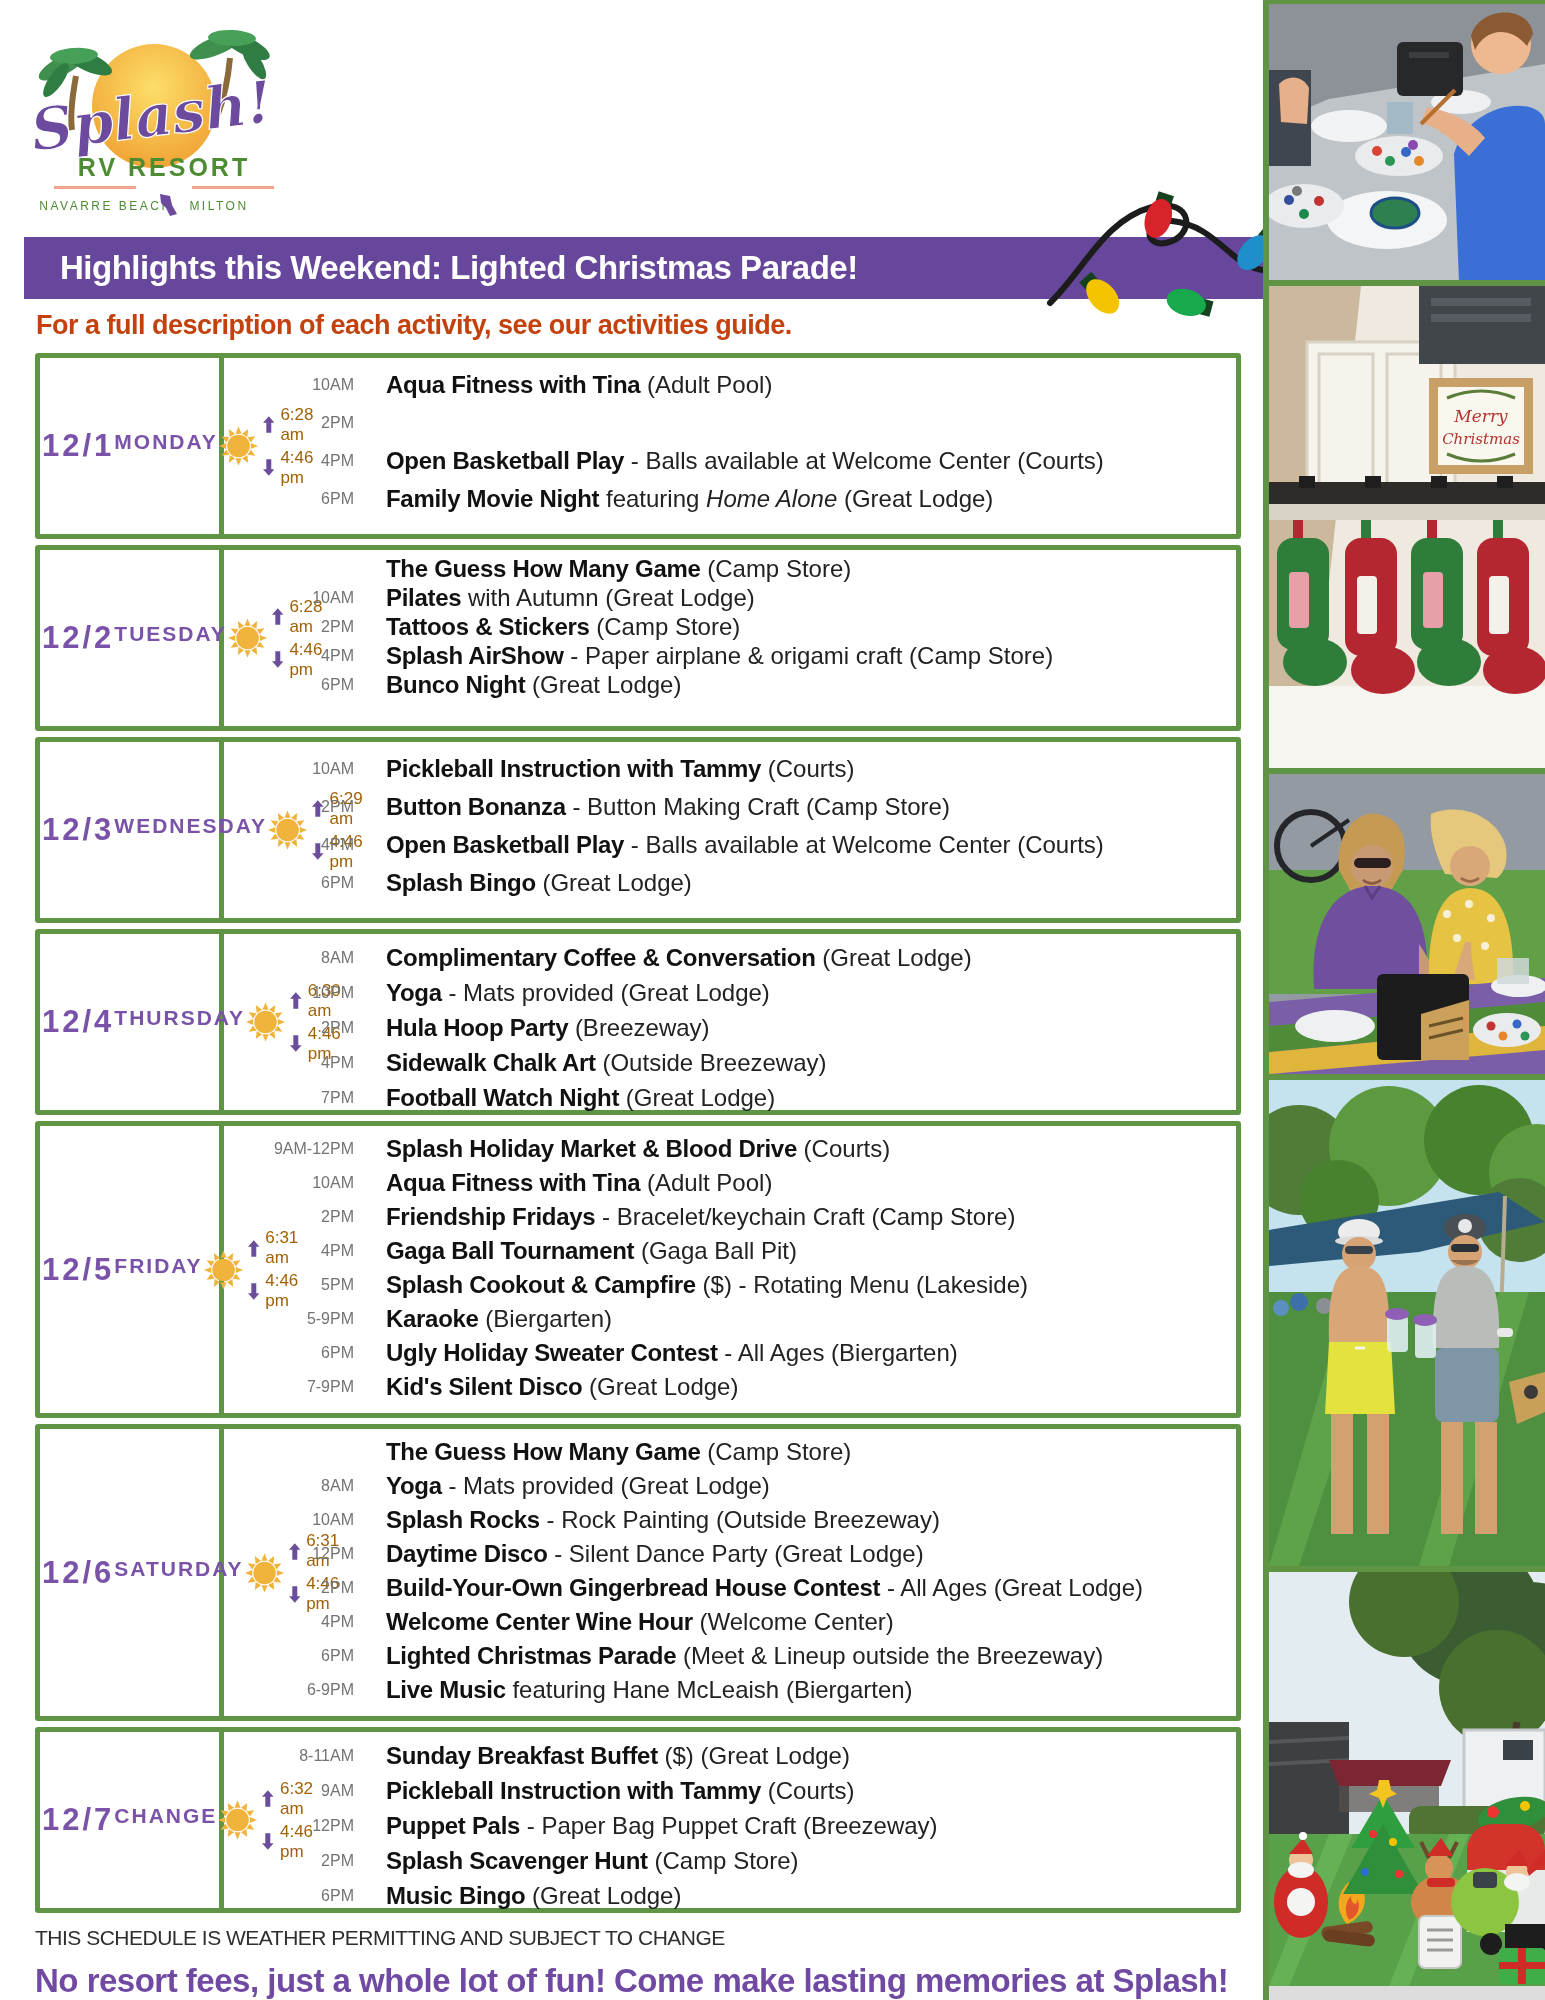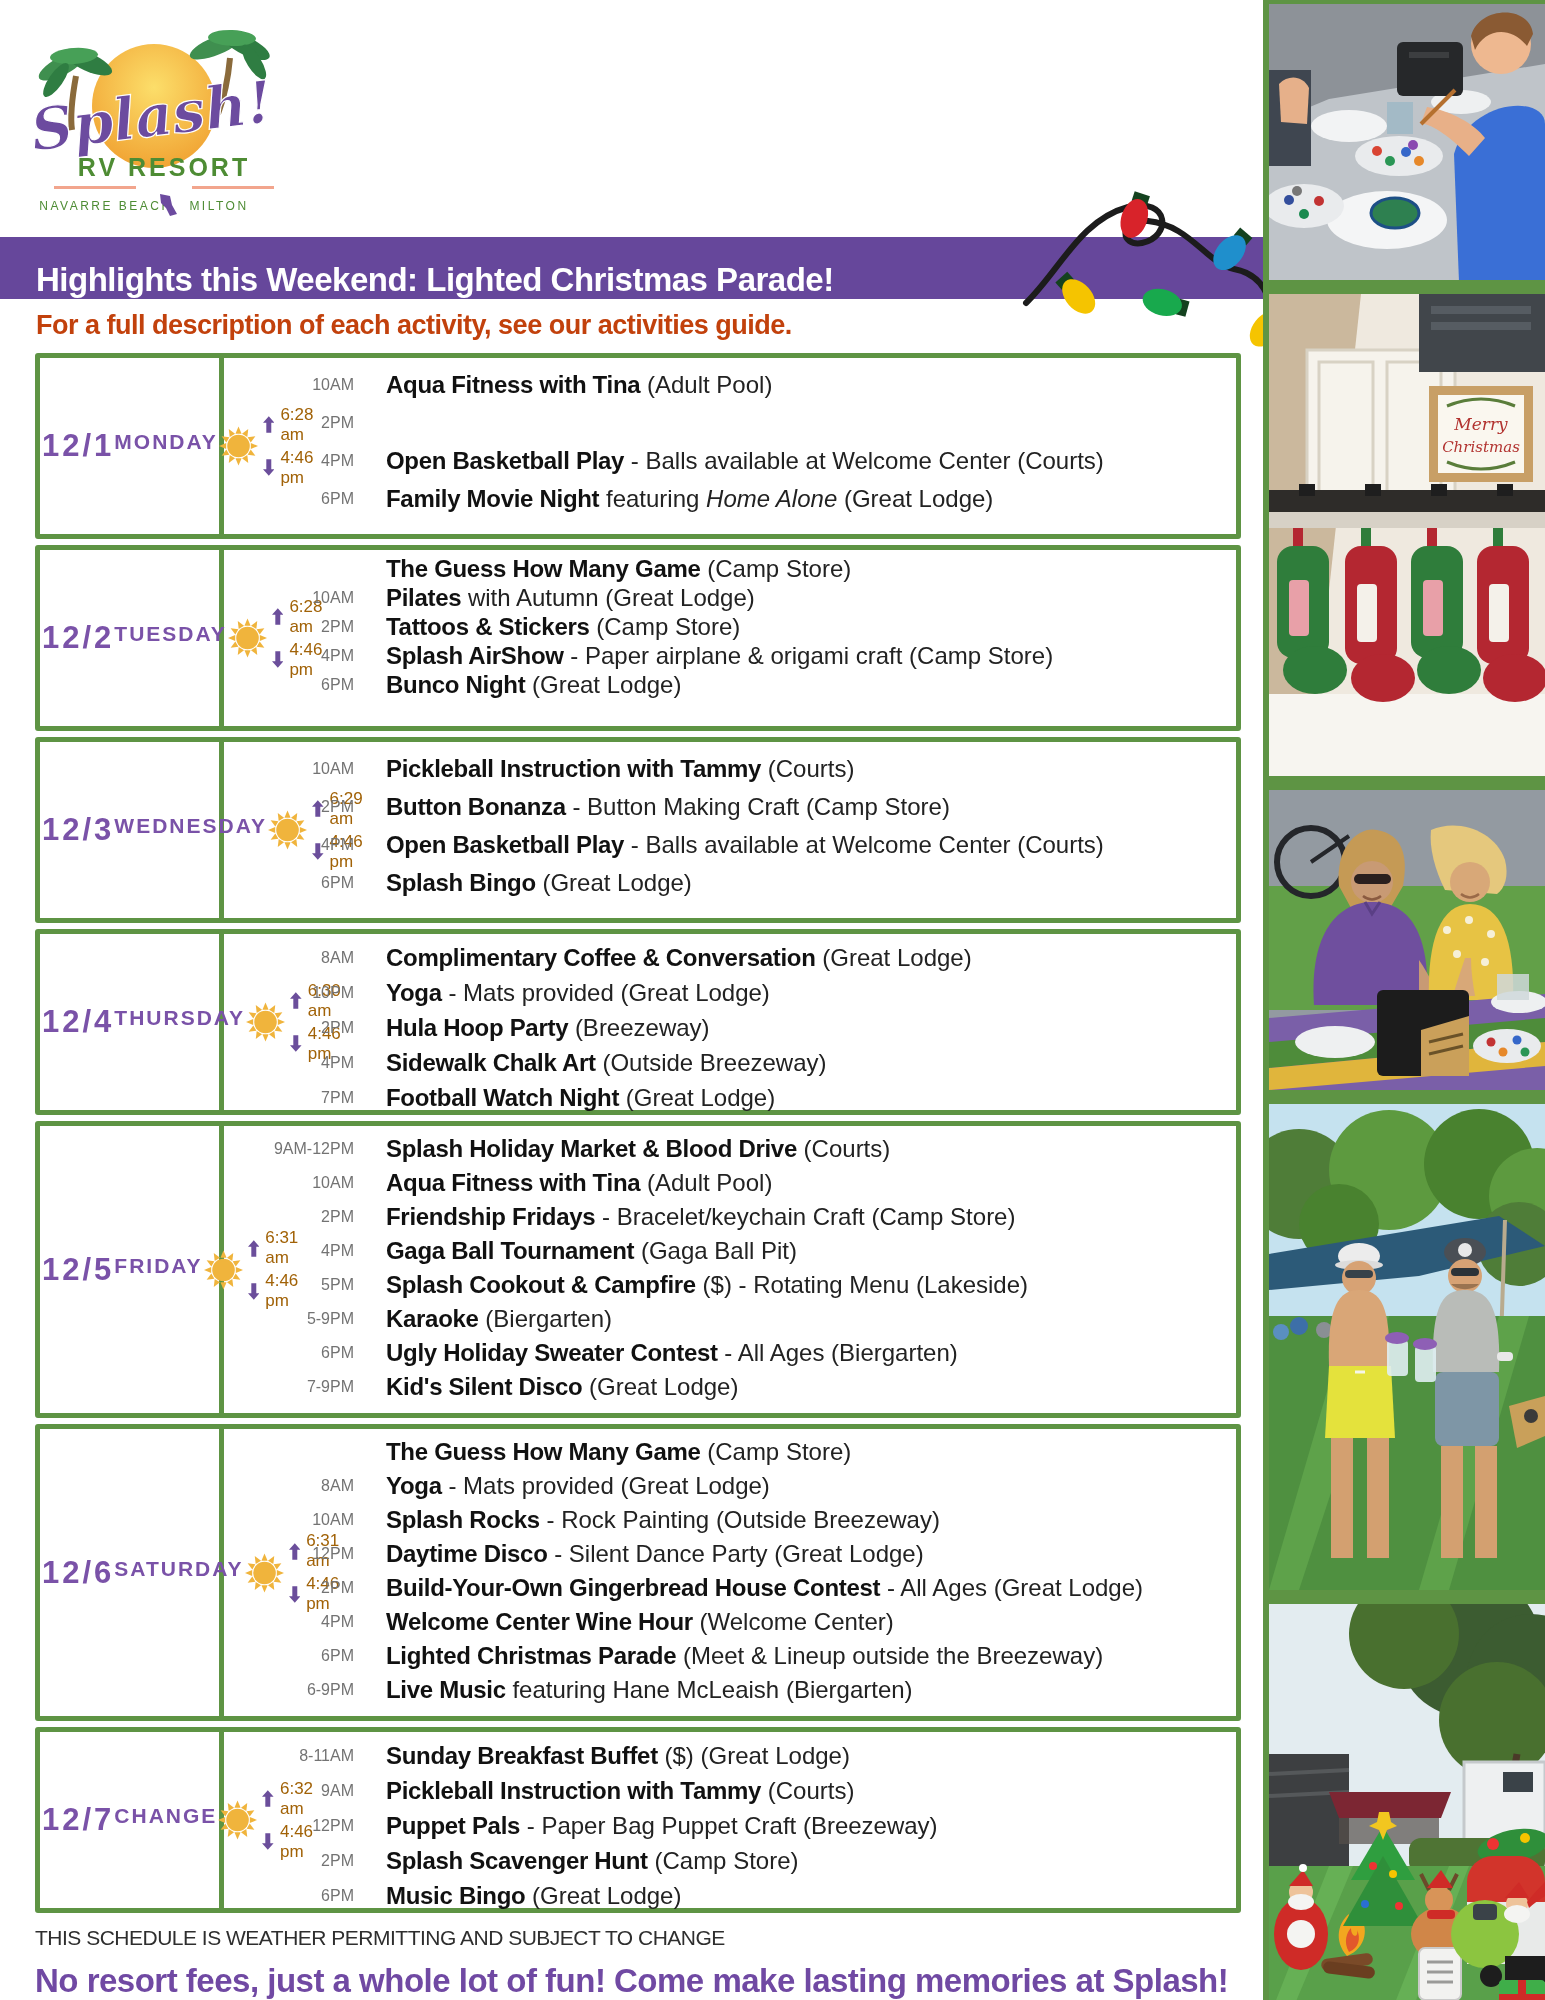--- a/index.html
+++ b/index.html
@@ -2,34 +2,34 @@
 <html><head>
 <meta charset="utf-8">
 <style>
   * { margin:0; padding:0; box-sizing:border-box; }
   html,body { background:#888; }
   body { font-family:"Liberation Sans", sans-serif; }
   .page { position:relative; width:1545px; height:2000px; background:#ffffff; overflow:hidden; margin:0 auto; }
 
   
   .photos { position:absolute; left:1263px; top:0; width:282px; height:2000px;
-            background:#5E9444; padding:4px 0 0 6px; display:flex; flex-direction:column; gap:14px; }
+            background:#5E9444; padding:4px 0 0 6px; display:flex; flex-direction:column; gap:6px; }
   .photo { width:276px; overflow:hidden; background:#ddd; }
   .photo svg { display:block; }
   .ph1 { height:276px; } .ph2 { height:482px; } .ph3 { height:300px; } .ph4 { height:486px; } .ph5 { flex:1; }
 
   
   .header { position:relative; height:237px; }
   .logo { position:absolute; left:14px; top:18px; }
   .titles { position:absolute; left:250px; top:36px; width:950px; text-align:center; }
   .main-title { font-size:70px; font-weight:bold; letter-spacing:-1px; color:#6C4B9F; }
   .date-range { font-size:45px; color:#5C9C3E; margin-top:10px; letter-spacing:1px; }
 
   
-  .banner { position:relative; width:1375px; height:62px; background:#66479B; display:flex; align-items:flex-end; }
+  .banner { position:relative; width:1375px; height:62px; background:#66479B; display:flex; align-items:center;margin-left:24px; }
   .banner-text { color:#fff; font-size:33px; font-weight:bold; padding-left:36px; letter-spacing:-0.5px; }
   .lights { position:absolute; left:1020px; top:-52px; pointer-events:none; }
 
   .guide { font-size:27px; font-weight:bold; color:#c2410c; margin:11px 0 12px 36px; letter-spacing:-0.5px; }
 
   
   .days { margin-left:35px; width:1206px; display:flex; flex-direction:column; gap:6px; }
   .day-block { display:flex; border:5px solid #5E9444; border-radius:3px; height:186px; background:#fff; }
   .day-block:nth-child(5), .day-block:nth-child(6) { height:297px; }
   .day-cell { width:184px; border-right:5px solid #5E9444; display:flex; flex-direction:row;

